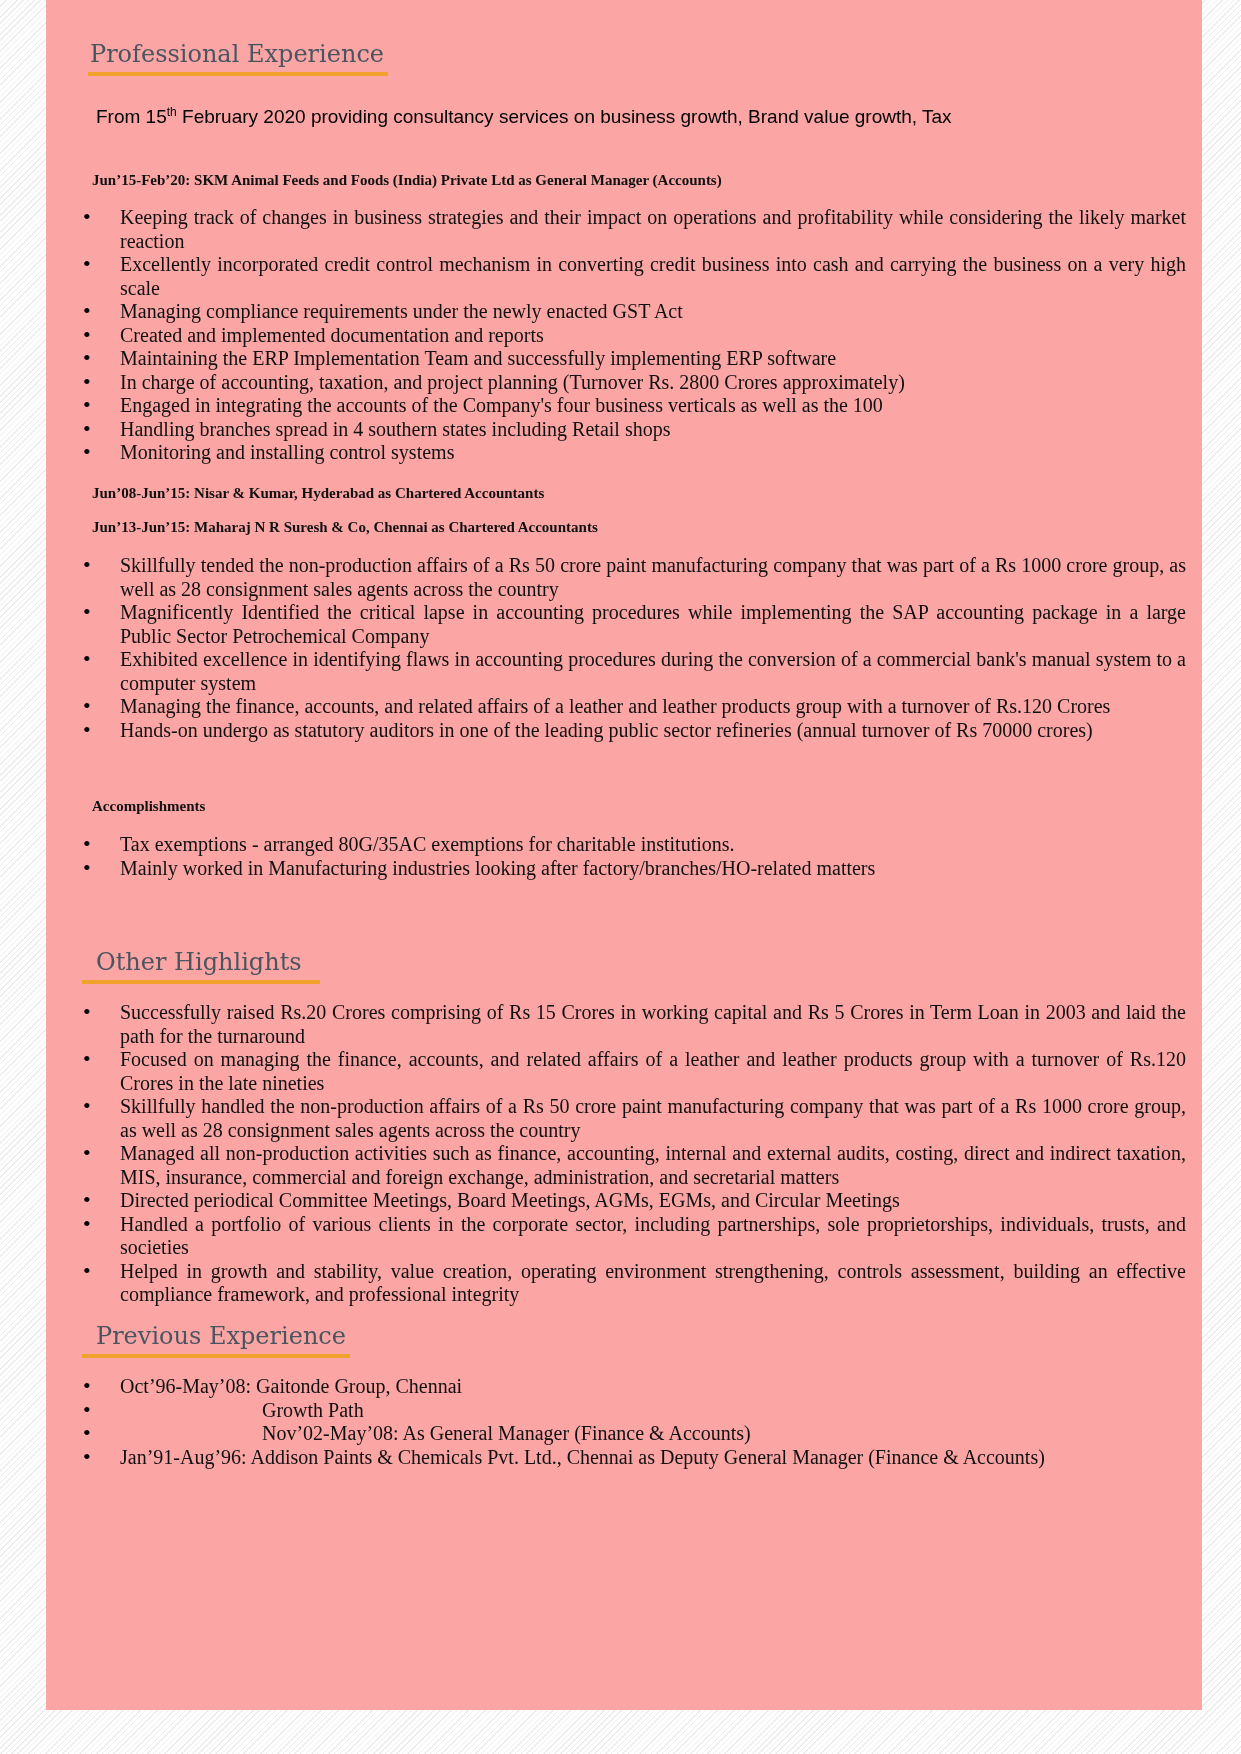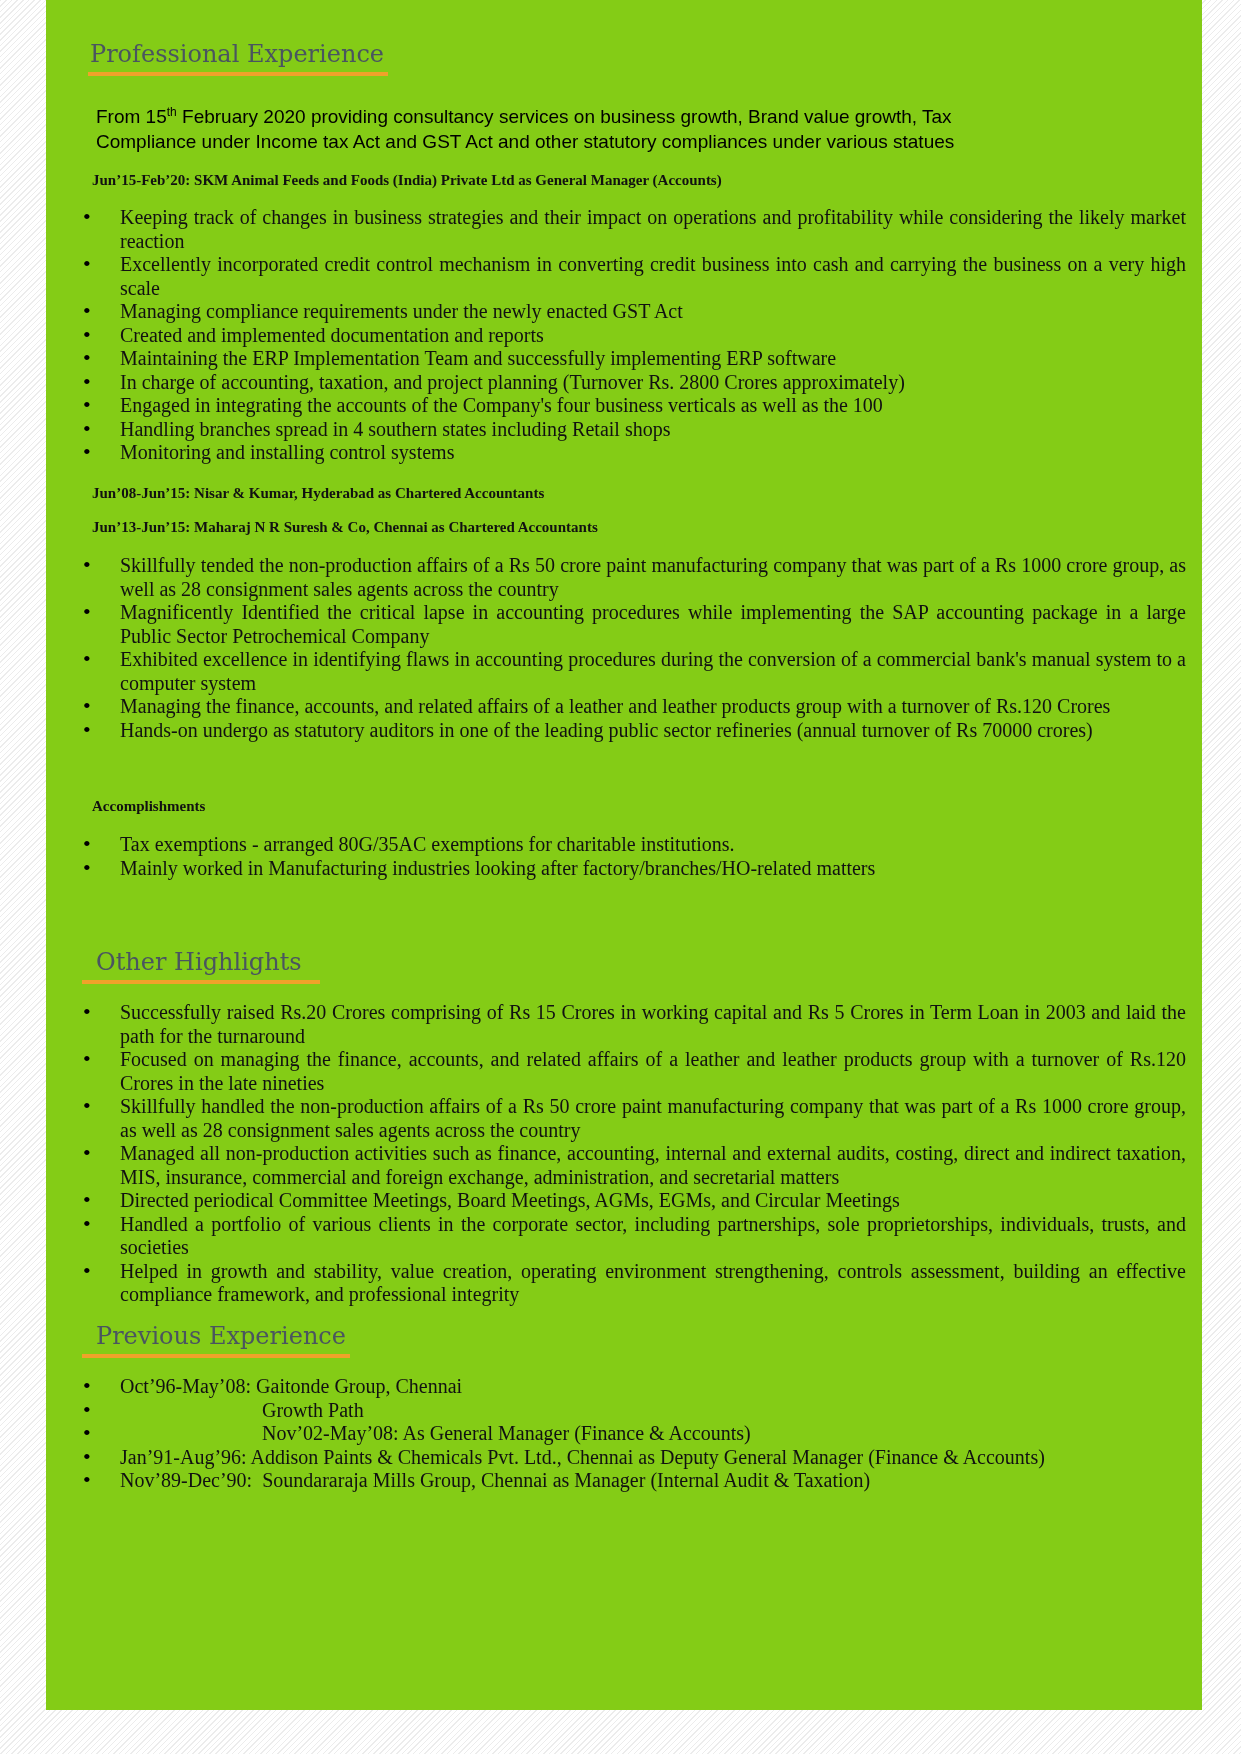--- a/index.html
+++ b/index.html
@@ -3,21 +3,21 @@
   <meta charset="utf-8">
   <style>
     html, body { margin: 0; padding: 0; }
     body {
       width: 1241px; height: 1754px; position: relative; overflow: hidden;
       background-color: #ffffff;
       background-image: repeating-linear-gradient(135deg, #ececec 0px, #ececec 1px, #ffffff 1px, #ffffff 4px);
     }
     .page {
       position: absolute; left: 46px; top: 0; width: 1156px; height: 1710px;
-      background: #84cc16;
+      background: #fca5a5;
     }
     .content {
       position: absolute; left: 40px; top: 0; width: 1100px;
       font-family: "Liberation Serif", "DejaVu Serif", serif;
       color: #111;
       font-size: 20px;
     }
     .section-heading {
       position: absolute;
       font-family: "DejaVu Serif", "Liberation Serif", serif;
@@ -62,21 +62,20 @@
 
 <div class="page">
   <div class="content">
 
     <div class="section-heading" style="left:2px; top:40px; padding-left:2px; padding-right:4px;">
       <span>Professional Experience</span>
     </div>
 
     <div class="intro">
       <div><span>From 15</span><sup>th</sup><span> February 2020 providing consultancy services on business growth, Brand value growth, Tax</span></div>
-      <div>Compliance under Income tax Act and GST Act and other statutory compliances under various statues</div>
     </div>
 
     <div class="job-title" style="top:172px;">Jun’15-Feb’20: SKM Animal Feeds and Foods (India) Private Ltd as General Manager (Accounts)</div>
 
     <ul class="bullets" style="top:206px;">
       <li><span class="dot"></span><span>Keeping track of changes in business strategies and their impact on operations and profitability while considering the likely market reaction</span></li>
       <li><span class="dot"></span><span>Excellently incorporated credit control mechanism in converting credit business into cash and carrying the business on a very high scale</span></li>
       <li><span class="dot"></span><span>Managing compliance requirements under the newly enacted GST Act</span></li>
       <li><span class="dot"></span><span>Created and implemented documentation and reports</span></li>
       <li><span class="dot"></span><span>Maintaining the ERP Implementation Team and successfully implementing ERP software</span></li>
@@ -120,17 +119,16 @@
 
     <div class="section-heading" style="left:-4px; top:1322px; padding-left:14px; padding-right:4px;">
       <span>Previous Experience</span>
     </div>
 
     <ul class="bullets" style="top:1375px;">
       <li><span class="dot"></span><span>Oct’96-May’08: Gaitonde Group, Chennai</span></li>
       <li class="nodot"><span class="dot"></span><span class="indent-text">Growth Path</span></li>
       <li><span class="dot"></span><span class="indent-text">Nov’02-May’08: As General Manager (Finance &amp; Accounts)</span></li>
       <li><span class="dot"></span><span>Jan’91-Aug’96: Addison Paints &amp; Chemicals Pvt. Ltd., Chennai as Deputy General Manager (Finance &amp; Accounts)</span></li>
-      <li><span class="dot"></span><span style="white-space:pre;">Nov’89-Dec’90:  Soundararaja Mills Group, Chennai as Manager (Internal Audit &amp; Taxation)</span></li>
     </ul>
 
   </div>
 </div>
 
 </body></html>

